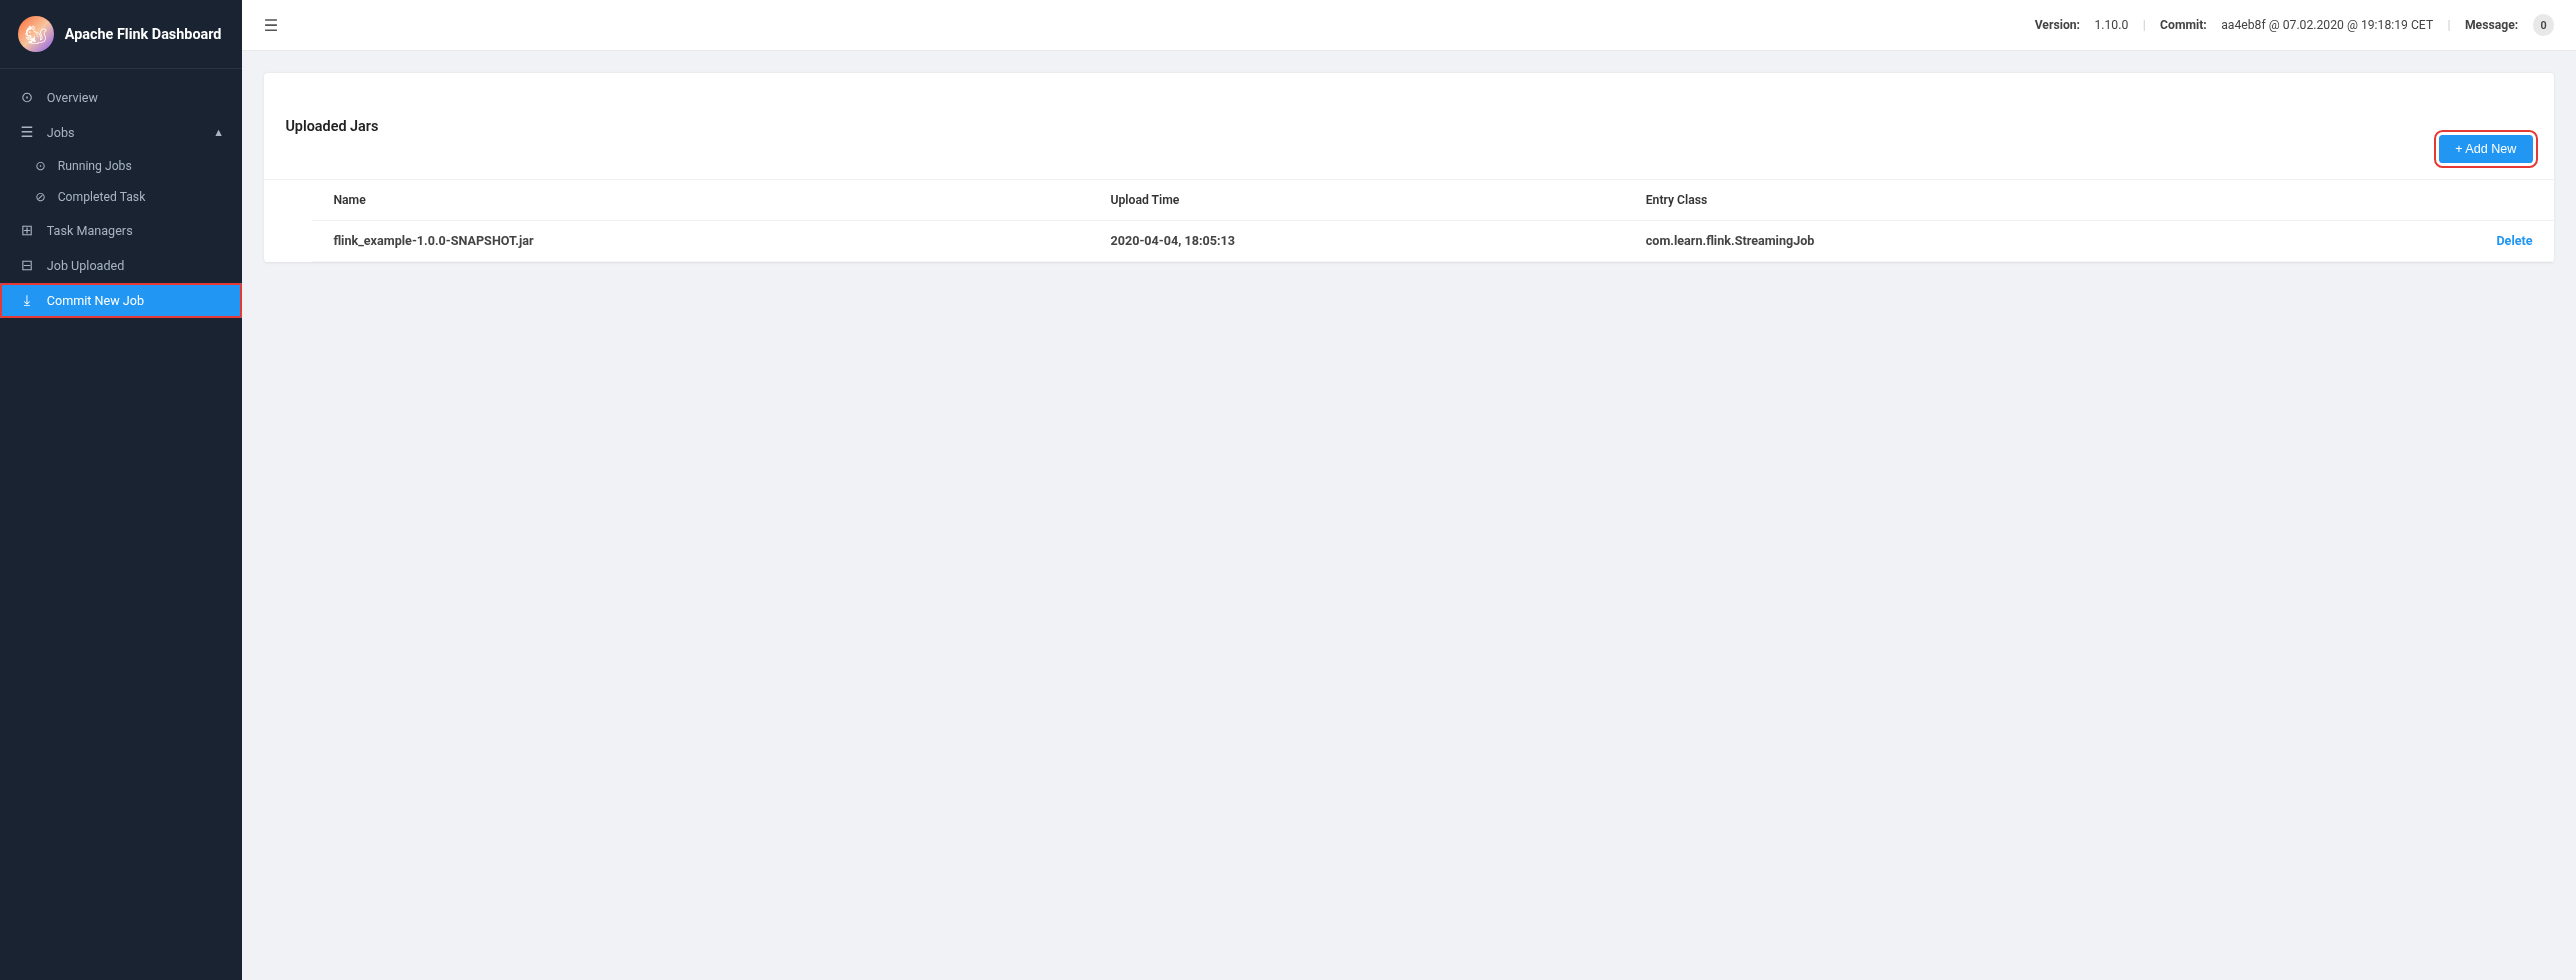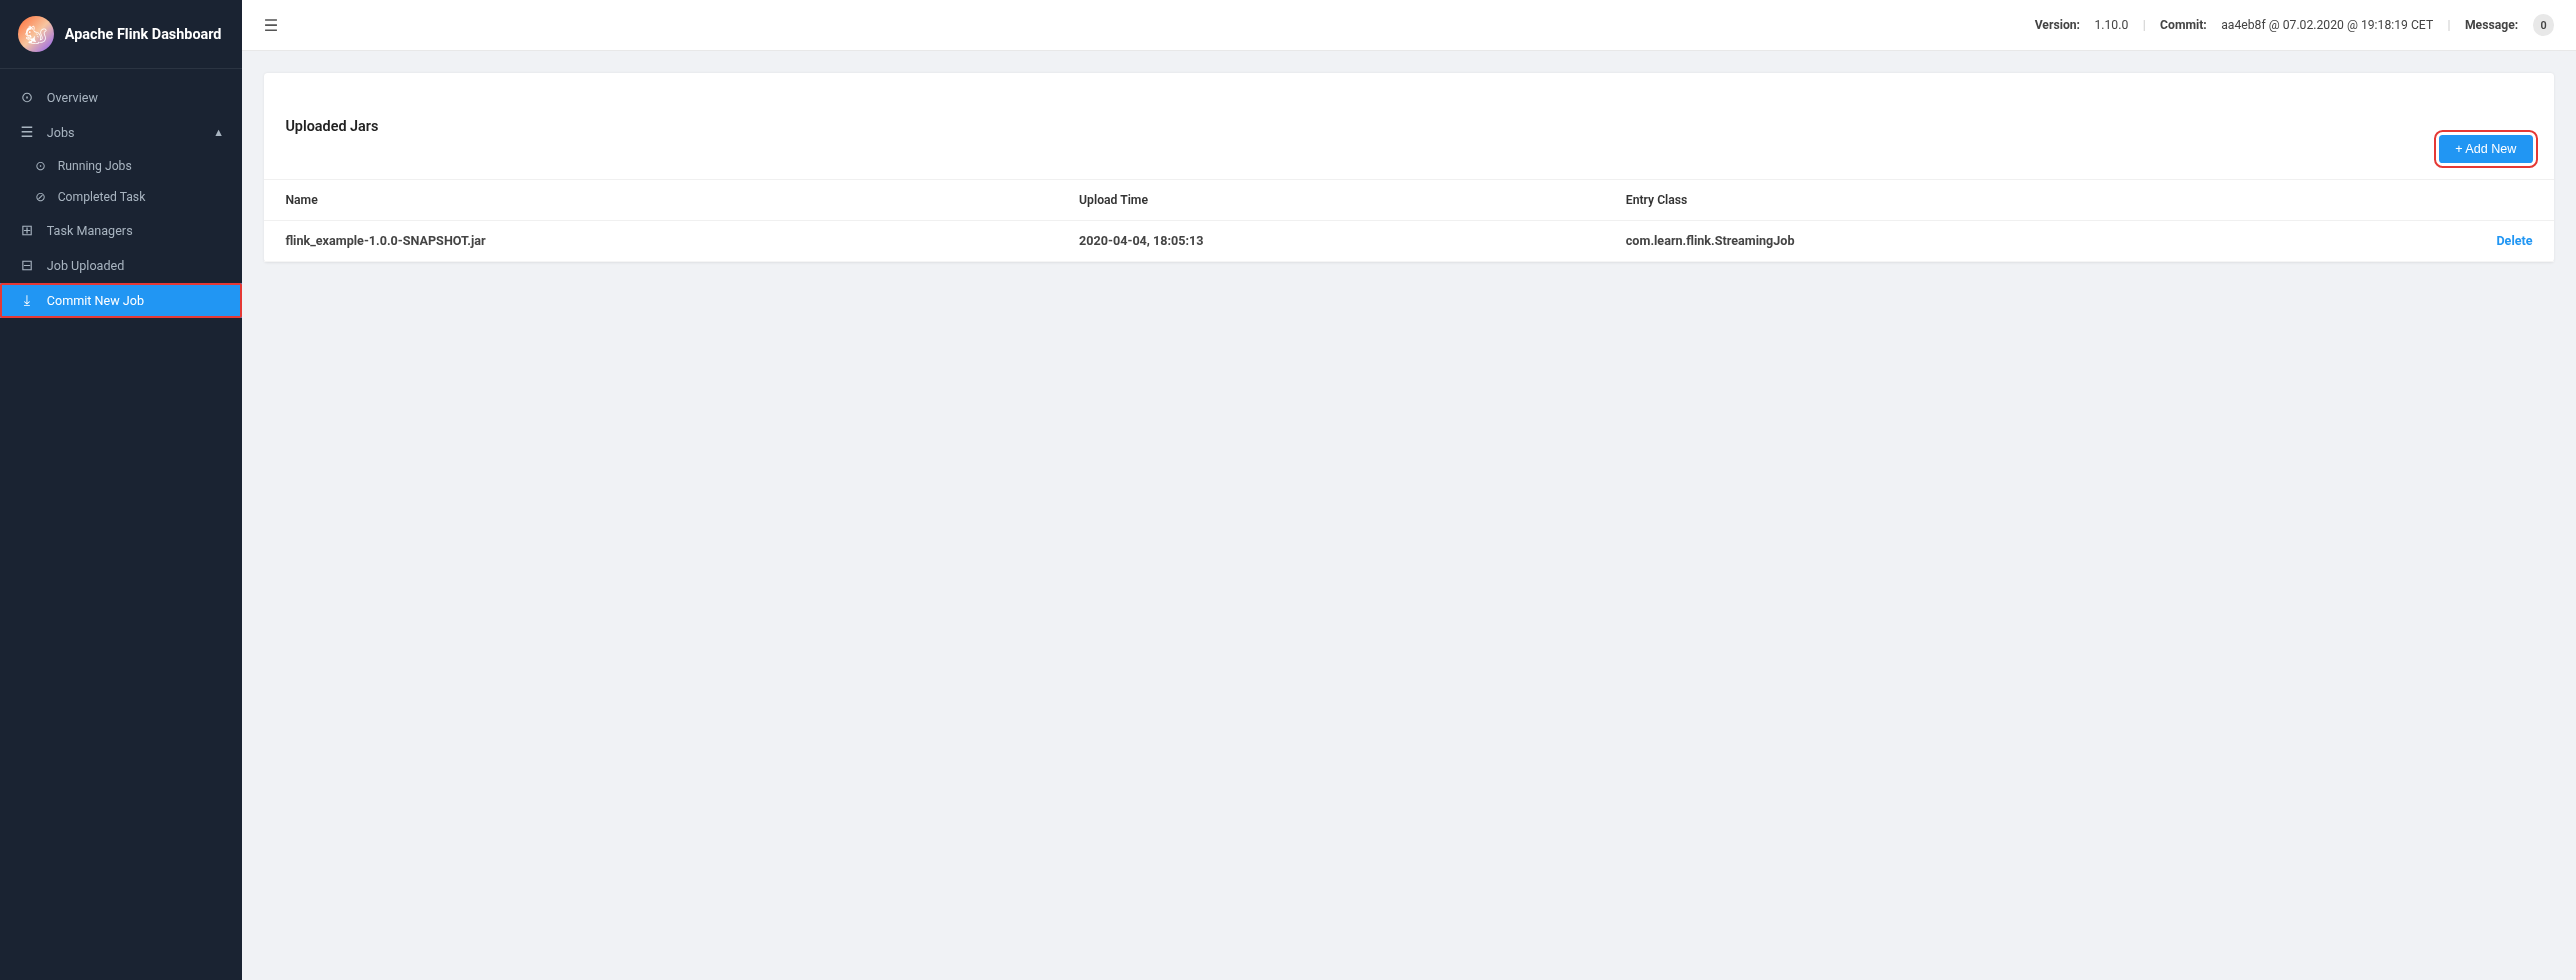--- a/index.html
+++ b/index.html
@@ -162,21 +162,21 @@
       display: flex;
       align-items: center;
       gap: 5.4px;
       font-weight: 500;
       outline: 2.7px solid #e53935;
       outline-offset: 3.6px;
       margin-top: 46px;
     }
 
     
-    .table-area { padding: 0; }
+    .table-area { padding: 0; margin-left: 48px; }
     table {
       width: 100%;
       border-collapse: collapse;
       font-size: 12.6px;
     }
     thead tr {
       border-bottom: 0.9px solid #f0f0f0;
     }
     th {
       text-align: left;

